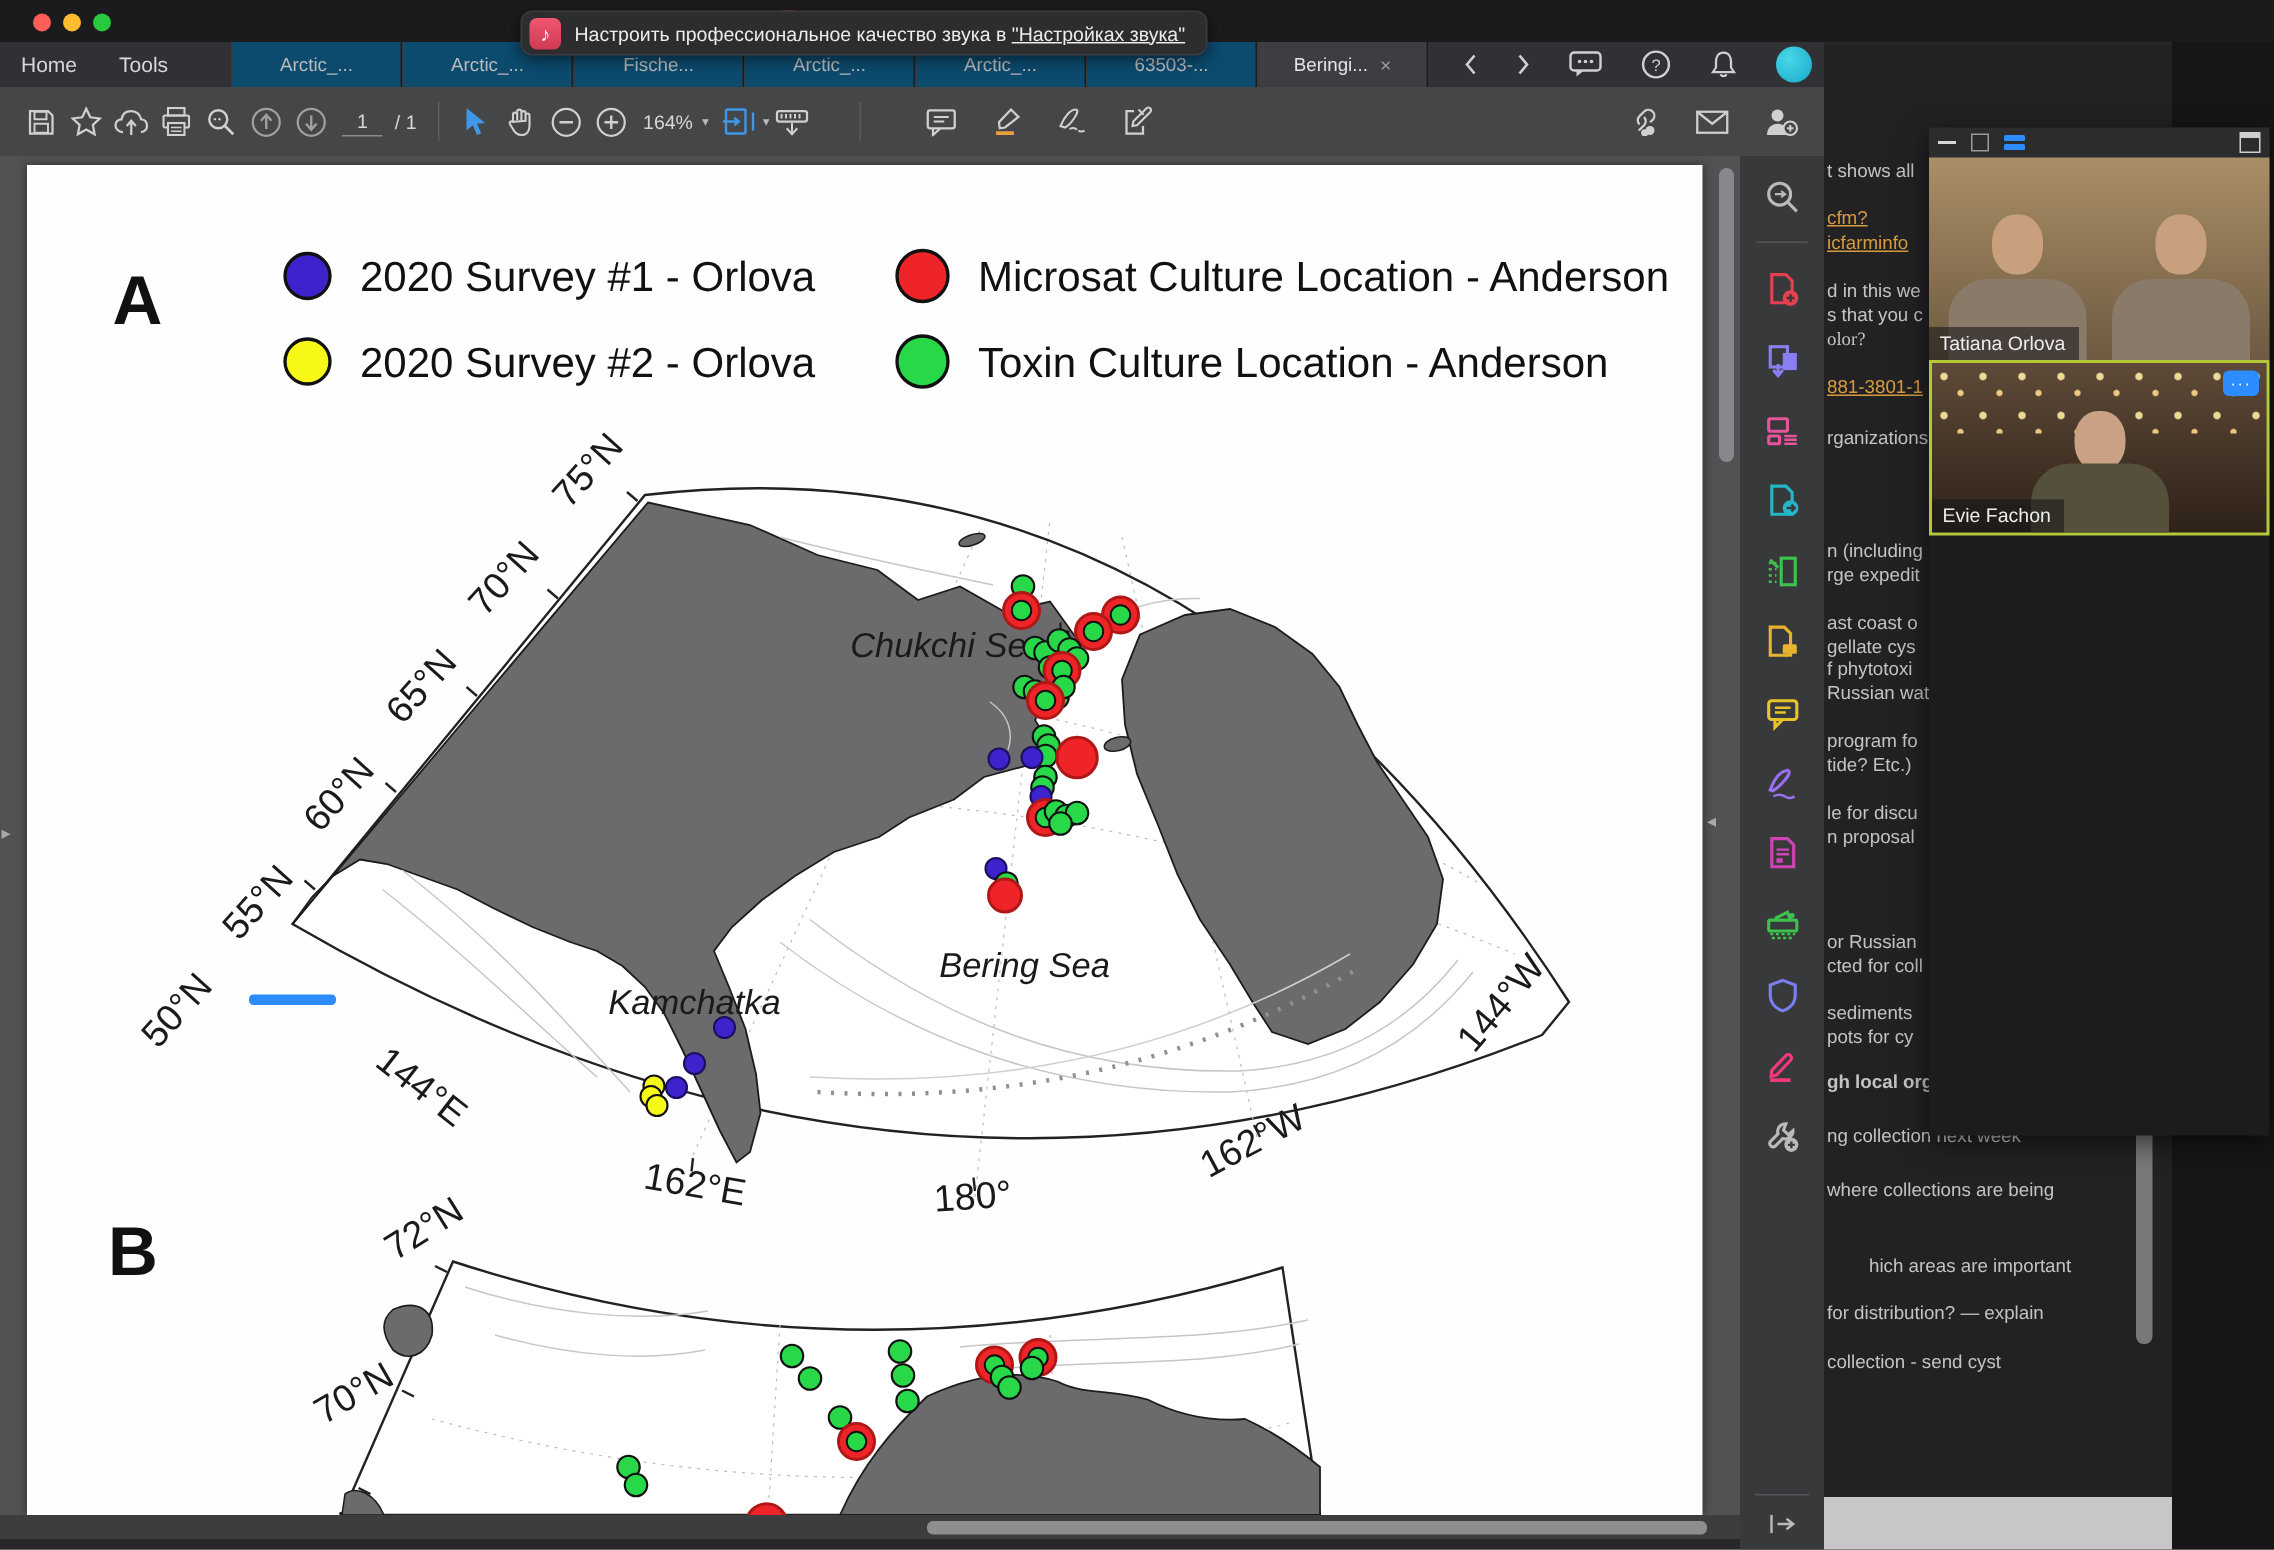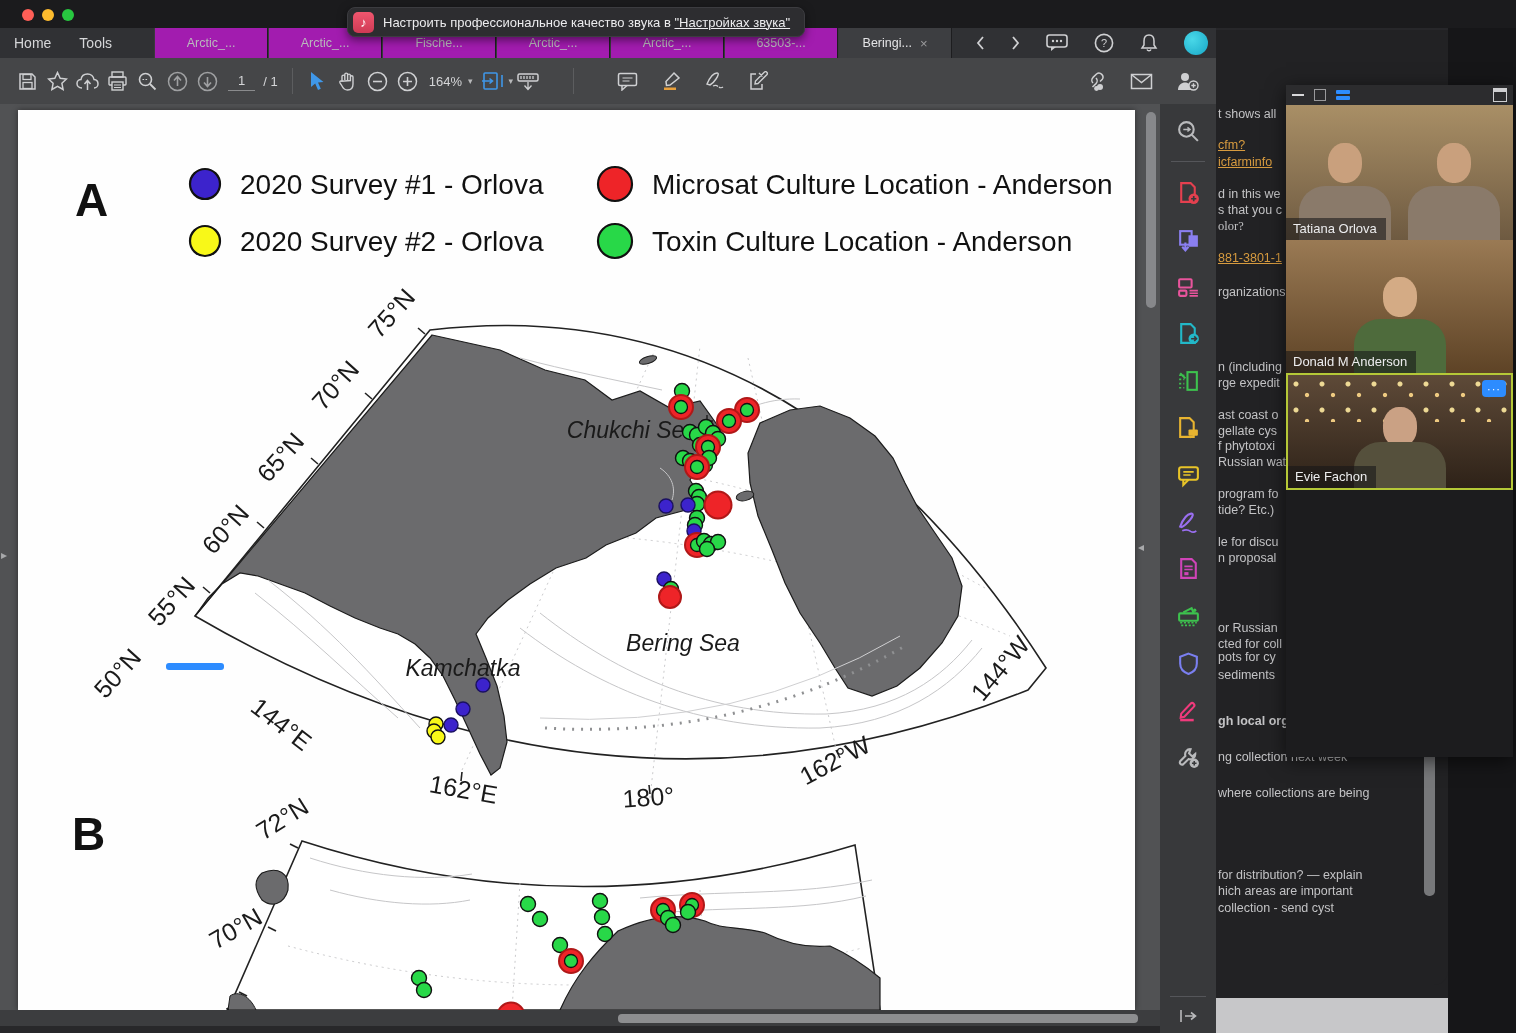--- a/index.html
+++ b/index.html
@@ -16,21 +16,21 @@
          box-shadow:0 3px 10px rgba(0,0,0,.5);color:#ececee;font-size:13px;white-space:nowrap;}
   #notif .music{width:21px;height:21px;border-radius:5px;background:linear-gradient(#f0566e,#cf3a55);
          color:#fff;font-size:13px;display:flex;align-items:center;justify-content:center;}
   #notif u{text-decoration:underline;}
   
   #acrobat{position:absolute;left:0;top:28px;width:1216px;height:1005px;background:#515254;}
   #tabbar{position:absolute;left:0;top:0;width:100%;height:30px;background:#303134;display:flex;align-items:stretch;}
   .navtab{color:#d6d7d9;font-size:14px;padding:0 14px;display:flex;align-items:center;}
   #doctabs{display:flex;margin-left:28px;}
   .dtab{width:112px;display:flex;align-items:center;justify-content:center;gap:8px;font-size:12.5px;
-        color:#b9babc;background:#a21caf;border-right:1px solid #1d1d1f;border-left:1px solid #3a3a3d;}
+        color:#b9babc;background:#0c4a6e;border-right:1px solid #1d1d1f;border-left:1px solid #3a3a3d;}
   .dtab.active{background:#3d3e41;color:#e4e4e6;}
   .dtab .x{color:#9b9b9d;font-size:13px;}
   #tabbar-right{display:flex;align-items:center;gap:26px;margin-left:24px;color:#cfd0d2;}
   .avatar{width:24px;height:24px;border-radius:50%;background:radial-gradient(circle at 35% 35%,#49d8e8,#18a8c8);}
   #toolbar{position:absolute;left:0;top:30px;width:100%;height:46px;background:#454648;display:flex;align-items:center;
            padding:0 0 0 12px;box-sizing:border-box;}
   .tbtn{width:30px;height:30px;display:flex;align-items:center;justify-content:center;flex:0 0 auto;}
   .tb-sep{width:1px;height:26px;background:#5c5d5f;margin:0 10px;flex:0 0 auto;}
   #pagebox{color:#d4d5d7;font-size:13px;display:flex;align-items:center;gap:8px;margin:0 4px 0 6px;}
   #pagebox .cur{border-bottom:1px solid #8a8b8d;padding:2px 10px;}
@@ -640,27 +640,27 @@
       <div class="frag" style="top: 378px;">ast coast o</div>
       <div class="frag" style="top: 394px;">gellate cys</div>
       <div class="frag" style="top: 409px;">f phytotoxi</div>
       <div class="frag" style="top: 425px;">Russian wat</div>
       <div class="frag" style="top: 457px;">program fo</div>
       <div class="frag" style="top: 473px;">tide? Etc.)</div>
       <div class="frag" style="top: 505px;">le for discu</div>
       <div class="frag" style="top: 521px;">n proposal</div>
       <div class="frag" style="top: 591px;">or Russian</div>
       <div class="frag" style="top: 607px;">cted for coll</div>
-      <div class="frag" style="top: 620px;">pots for cy</div>
+      <div class="frag" style="top: 654px;">pots for cy</div>
       <div class="frag" style="top: 638px;">sediments</div>
       <div class="frag" style="top: 684px; font-weight: bold;">gh local org</div>
       <div class="frag" style="top: 720px;">ng collection next week</div>
       <div class="frag" style="top: 756px;">where collections are being</div>
       <div class="frag" style="top: 838px;">for distribution? — explain</div>
-      <div class="frag" style="top: 854px;">hich areas are important</div>
+      <div class="frag" style="top: 807px; margin-left: 28px;">hich areas are important</div>
       <div class="frag" style="top: 871px;">collection - send cyst</div>
     </div>
   <div id="bg-light-bottom"></div>
   <div id="bg-scroll"></div>
 </div>
 
 <div id="vcall">
   <div id="vc-titlebar">
     <span class="vc-min"></span>
     <span class="vc-sq"></span>
@@ -677,29 +677,20 @@
           <span class="body" style="background:#8a7a6a"></span>
         </div>
         <div class="fig" style="width: 44%; left: 52%;">
           <span class="head" style="background:#c9a07d"></span>
           <span class="body" style="background:#8a7a6a"></span>
         </div>
         <div class="namebadge">
           <span>Tatiana Orlova</span>
         </div>
       </div>
-      <div class="tile" style="height: 133px; background: linear-gradient(rgb(154, 122, 84), rgb(94, 67, 38));">
-        <div class="fig" style="width: 100%; left: 0px;">
-          <span class="head" style="background:#d4ab85"></span>
-          <span class="body" style="background:#4e6b3c"></span>
-        </div>
-        <div class="namebadge">
-          <span>Donald M Anderson</span>
-        </div>
-      </div>
       <div class="tile active" style="height: 117px; background: linear-gradient(rgb(94, 74, 56), rgb(46, 34, 24));">
         <div class="lights"></div>
         <div class="fig" style="width: 100%; left: 0px;">
           <span class="head" style="background:#caa184"></span>
           <span class="body" style="background:#55503c"></span>
         </div>
         <div class="menu3">···</div>
         <div class="namebadge">
           <span>Evie Fachon</span>
         </div>

